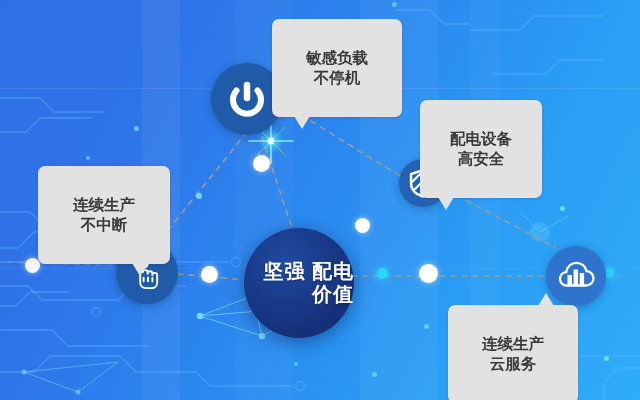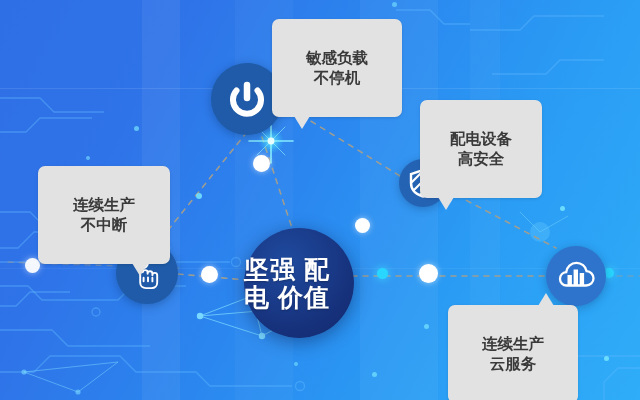--- a/index.html
+++ b/index.html
@@ -38,21 +38,21 @@
   #node-cloud{left:546px;top:246px;width:60px;height:60px;}
 
   
   #hub{
     position:absolute;left:244px;top:228px;width:110px;height:110px;border-radius:50%;
     background:radial-gradient(circle at 38% 30%,#1f4a9e 0%,#16307a 70%,#122a6c 100%);
     box-shadow:0 4px 18px rgba(8,26,70,.45);
     display:flex;align-items:center;justify-content:center;
   }
   #hub .hub-text{
-    color:#fff;font-weight:bold;font-size:25px;line-height:1.14;text-align:left;
+    color:#fff;font-weight:bold;font-size:20px;line-height:1.14;text-align:right;
     letter-spacing:1px;text-shadow:0 1px 2px rgba(0,0,0,.25);
   }
 
   
   .tip{
     position:absolute;background:#e2e2e2;border-radius:7px;
     color:#3a3a3a;font-size:15.5px;line-height:1.28;font-weight:bold;
     text-align:center;padding:9px 14px 10px;
     box-shadow:0 1px 3px rgba(0,0,0,.13);
     white-space:pre-line;

